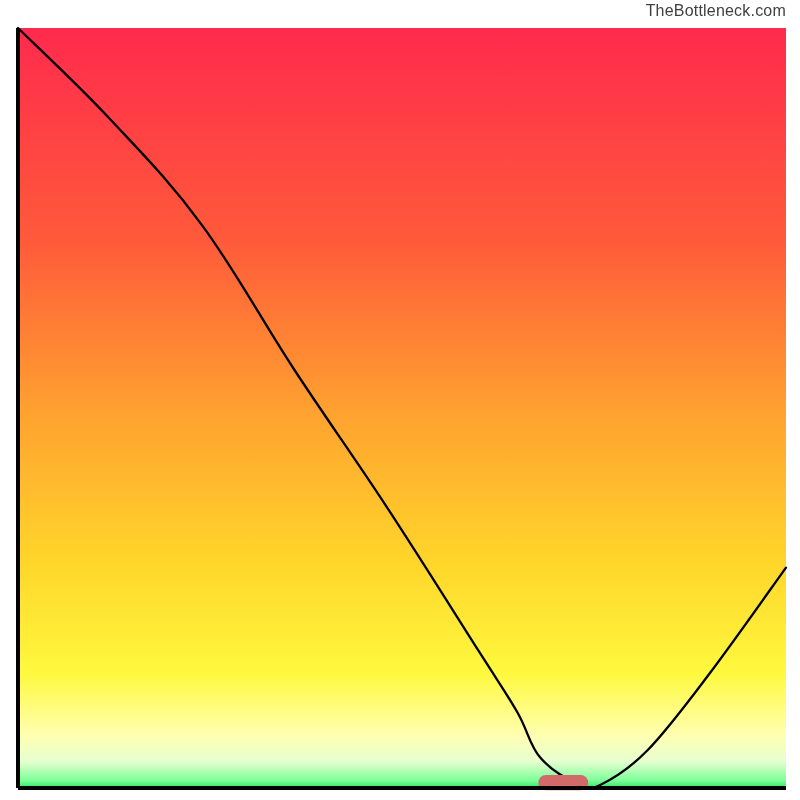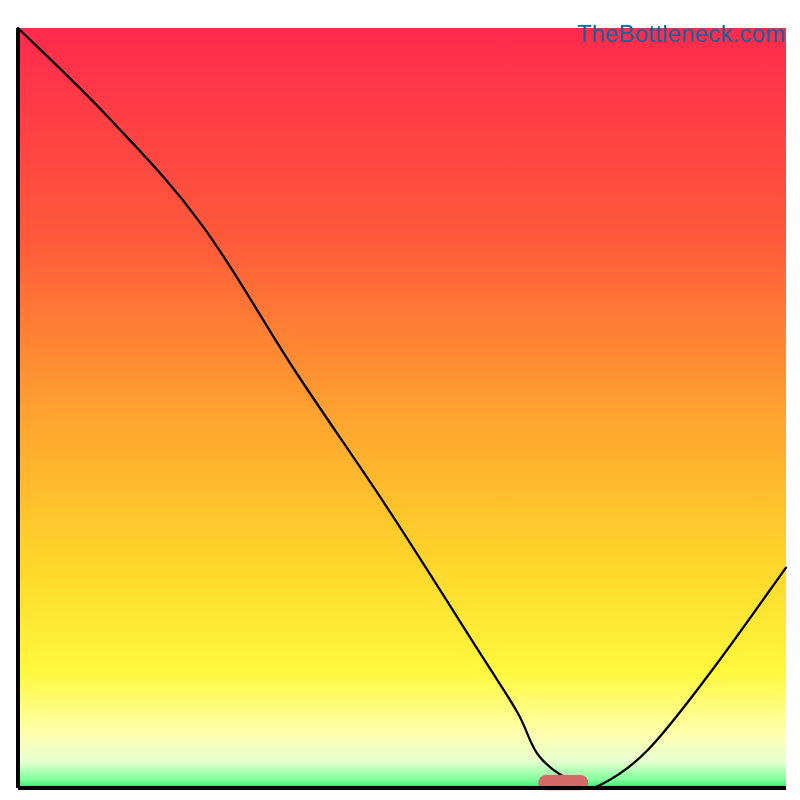--- a/index.html
+++ b/index.html
@@ -12,24 +12,24 @@
     overflow: hidden;
   }
   .frame {
     position: relative;
     width: 800px;
     height: 800px;
     background: #ffffff;
   }
   .watermark {
     position: absolute;
-    top: 20px;
+    top: 2px;
     right: 14px;
-    color: #0369a1;
-    font-size: 24px;
+    color: #404040;
+    font-size: 16px;
     font-weight: 400;
     letter-spacing: 0.2px;
     z-index: 5;
   }
   svg.plot {
     position: absolute;
     top: 0;
     left: 0;
   }
 </style>

